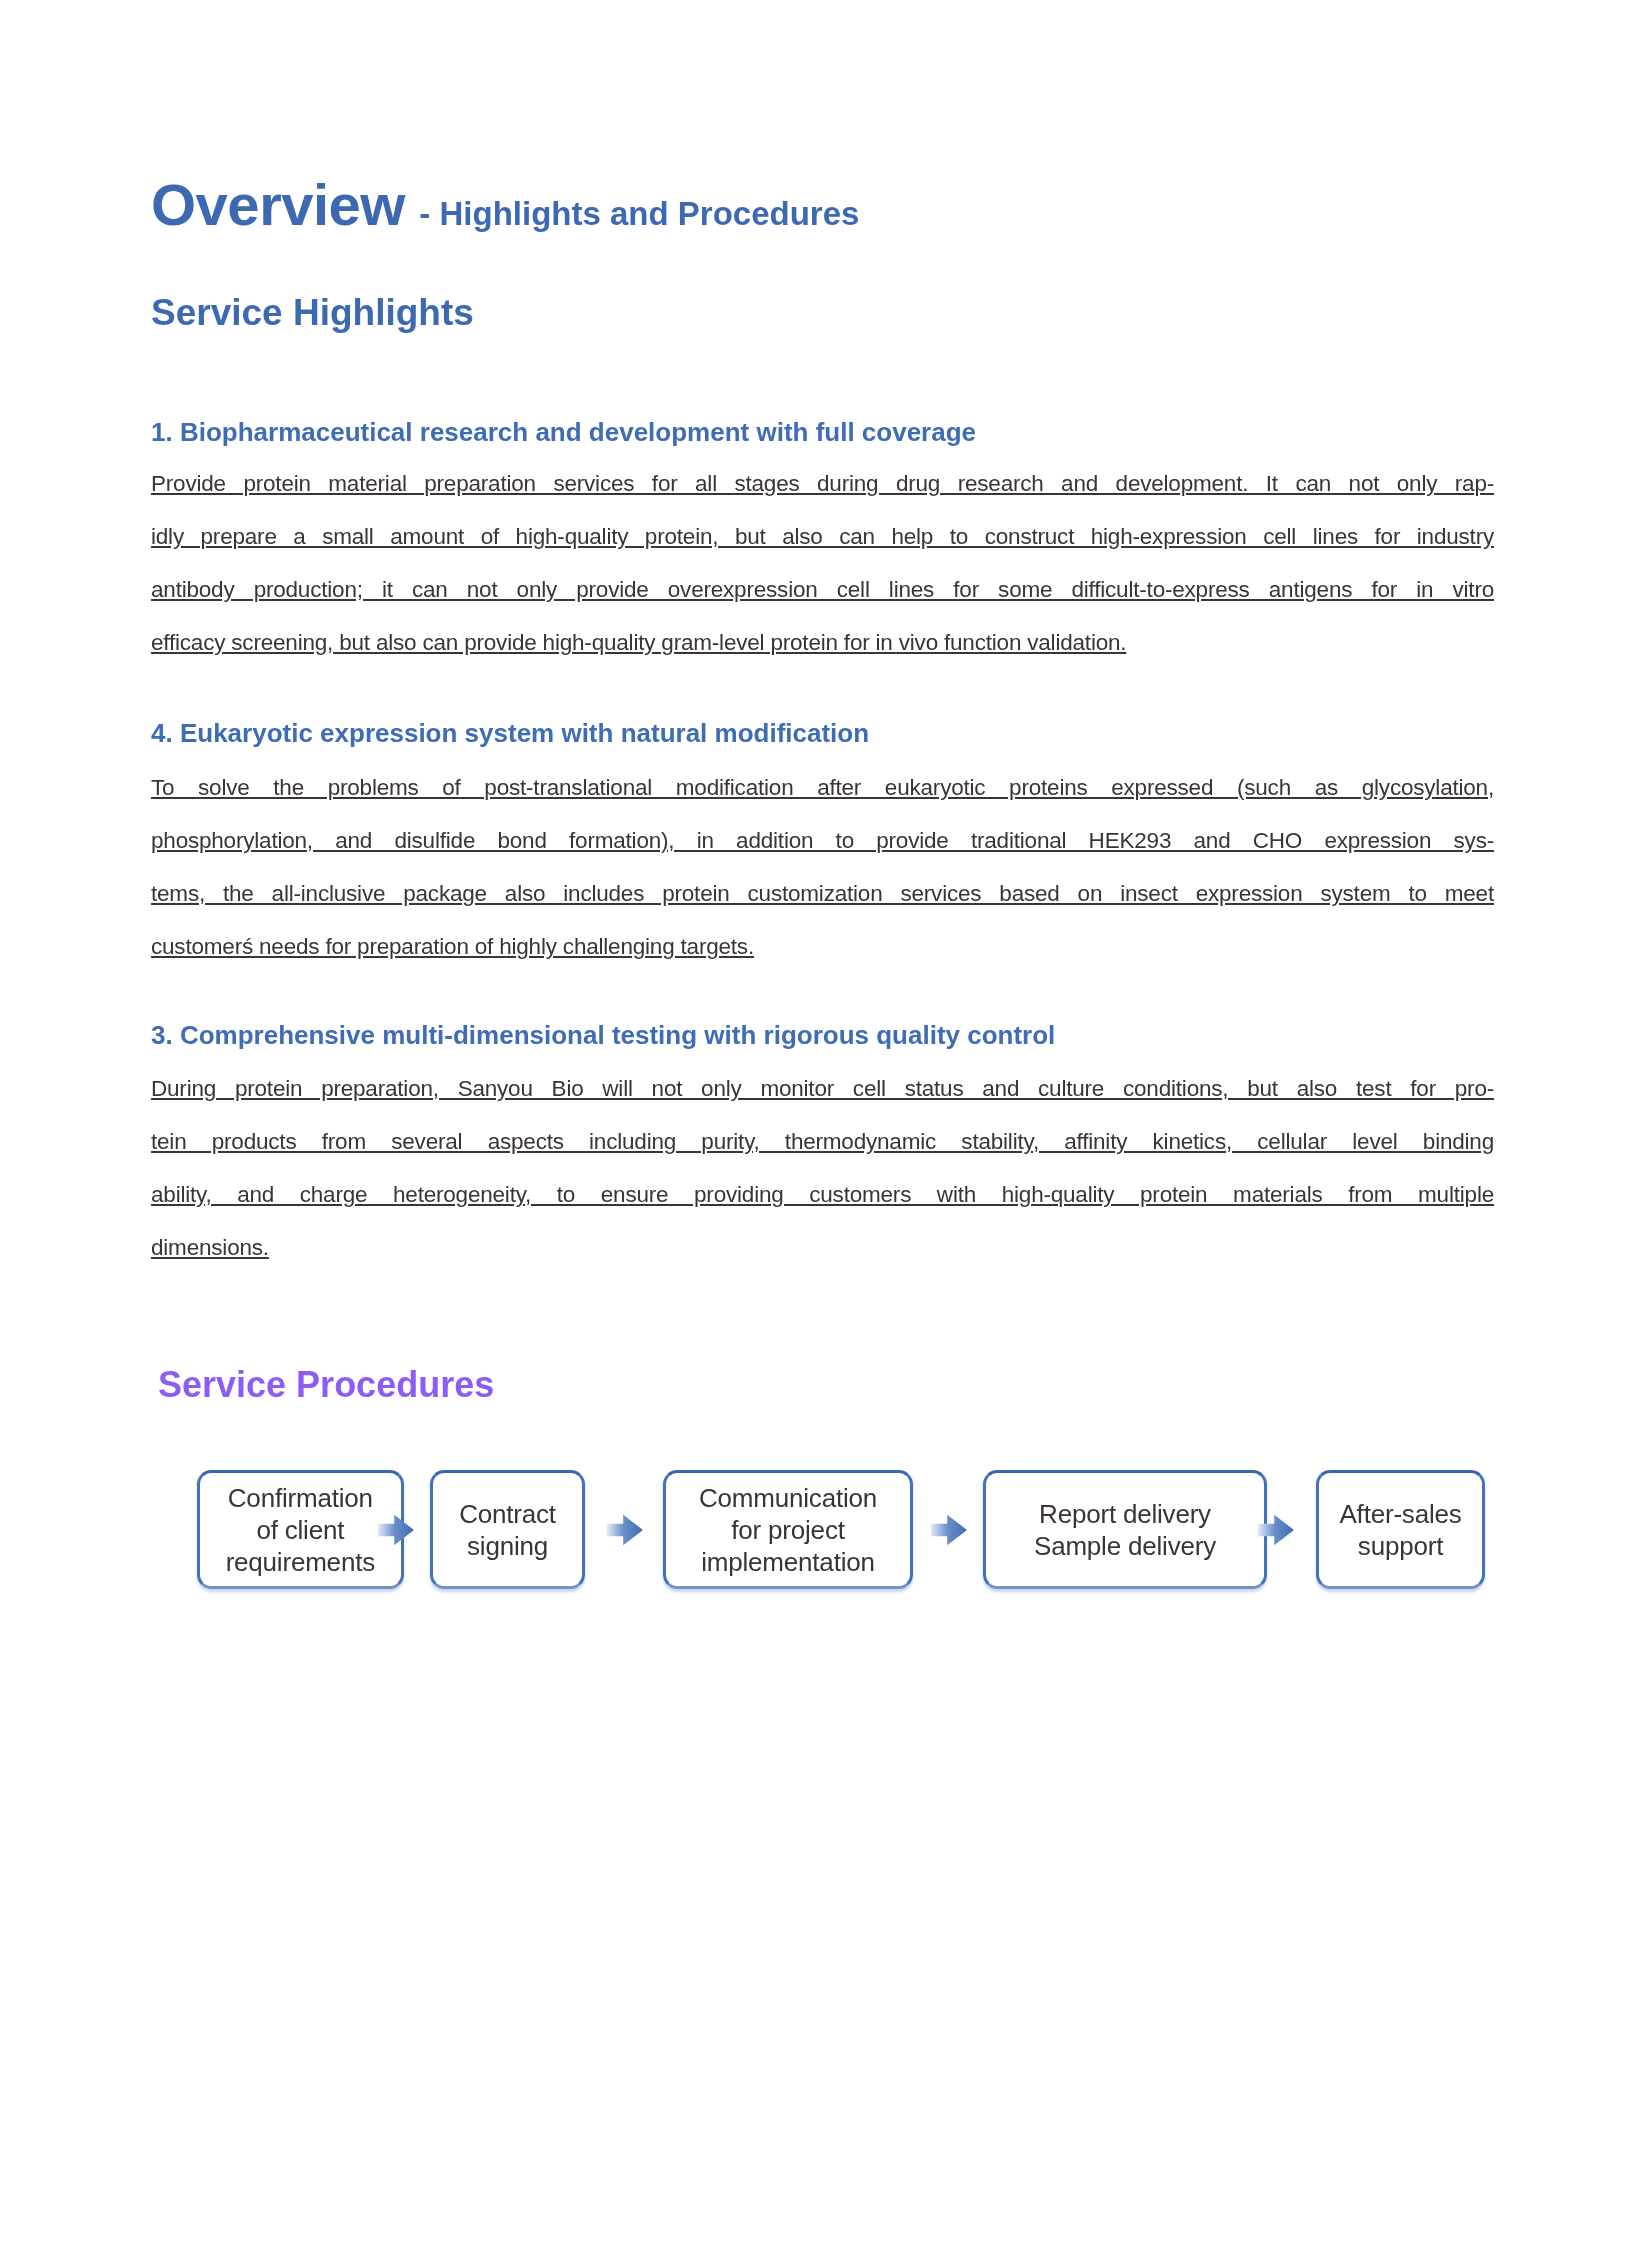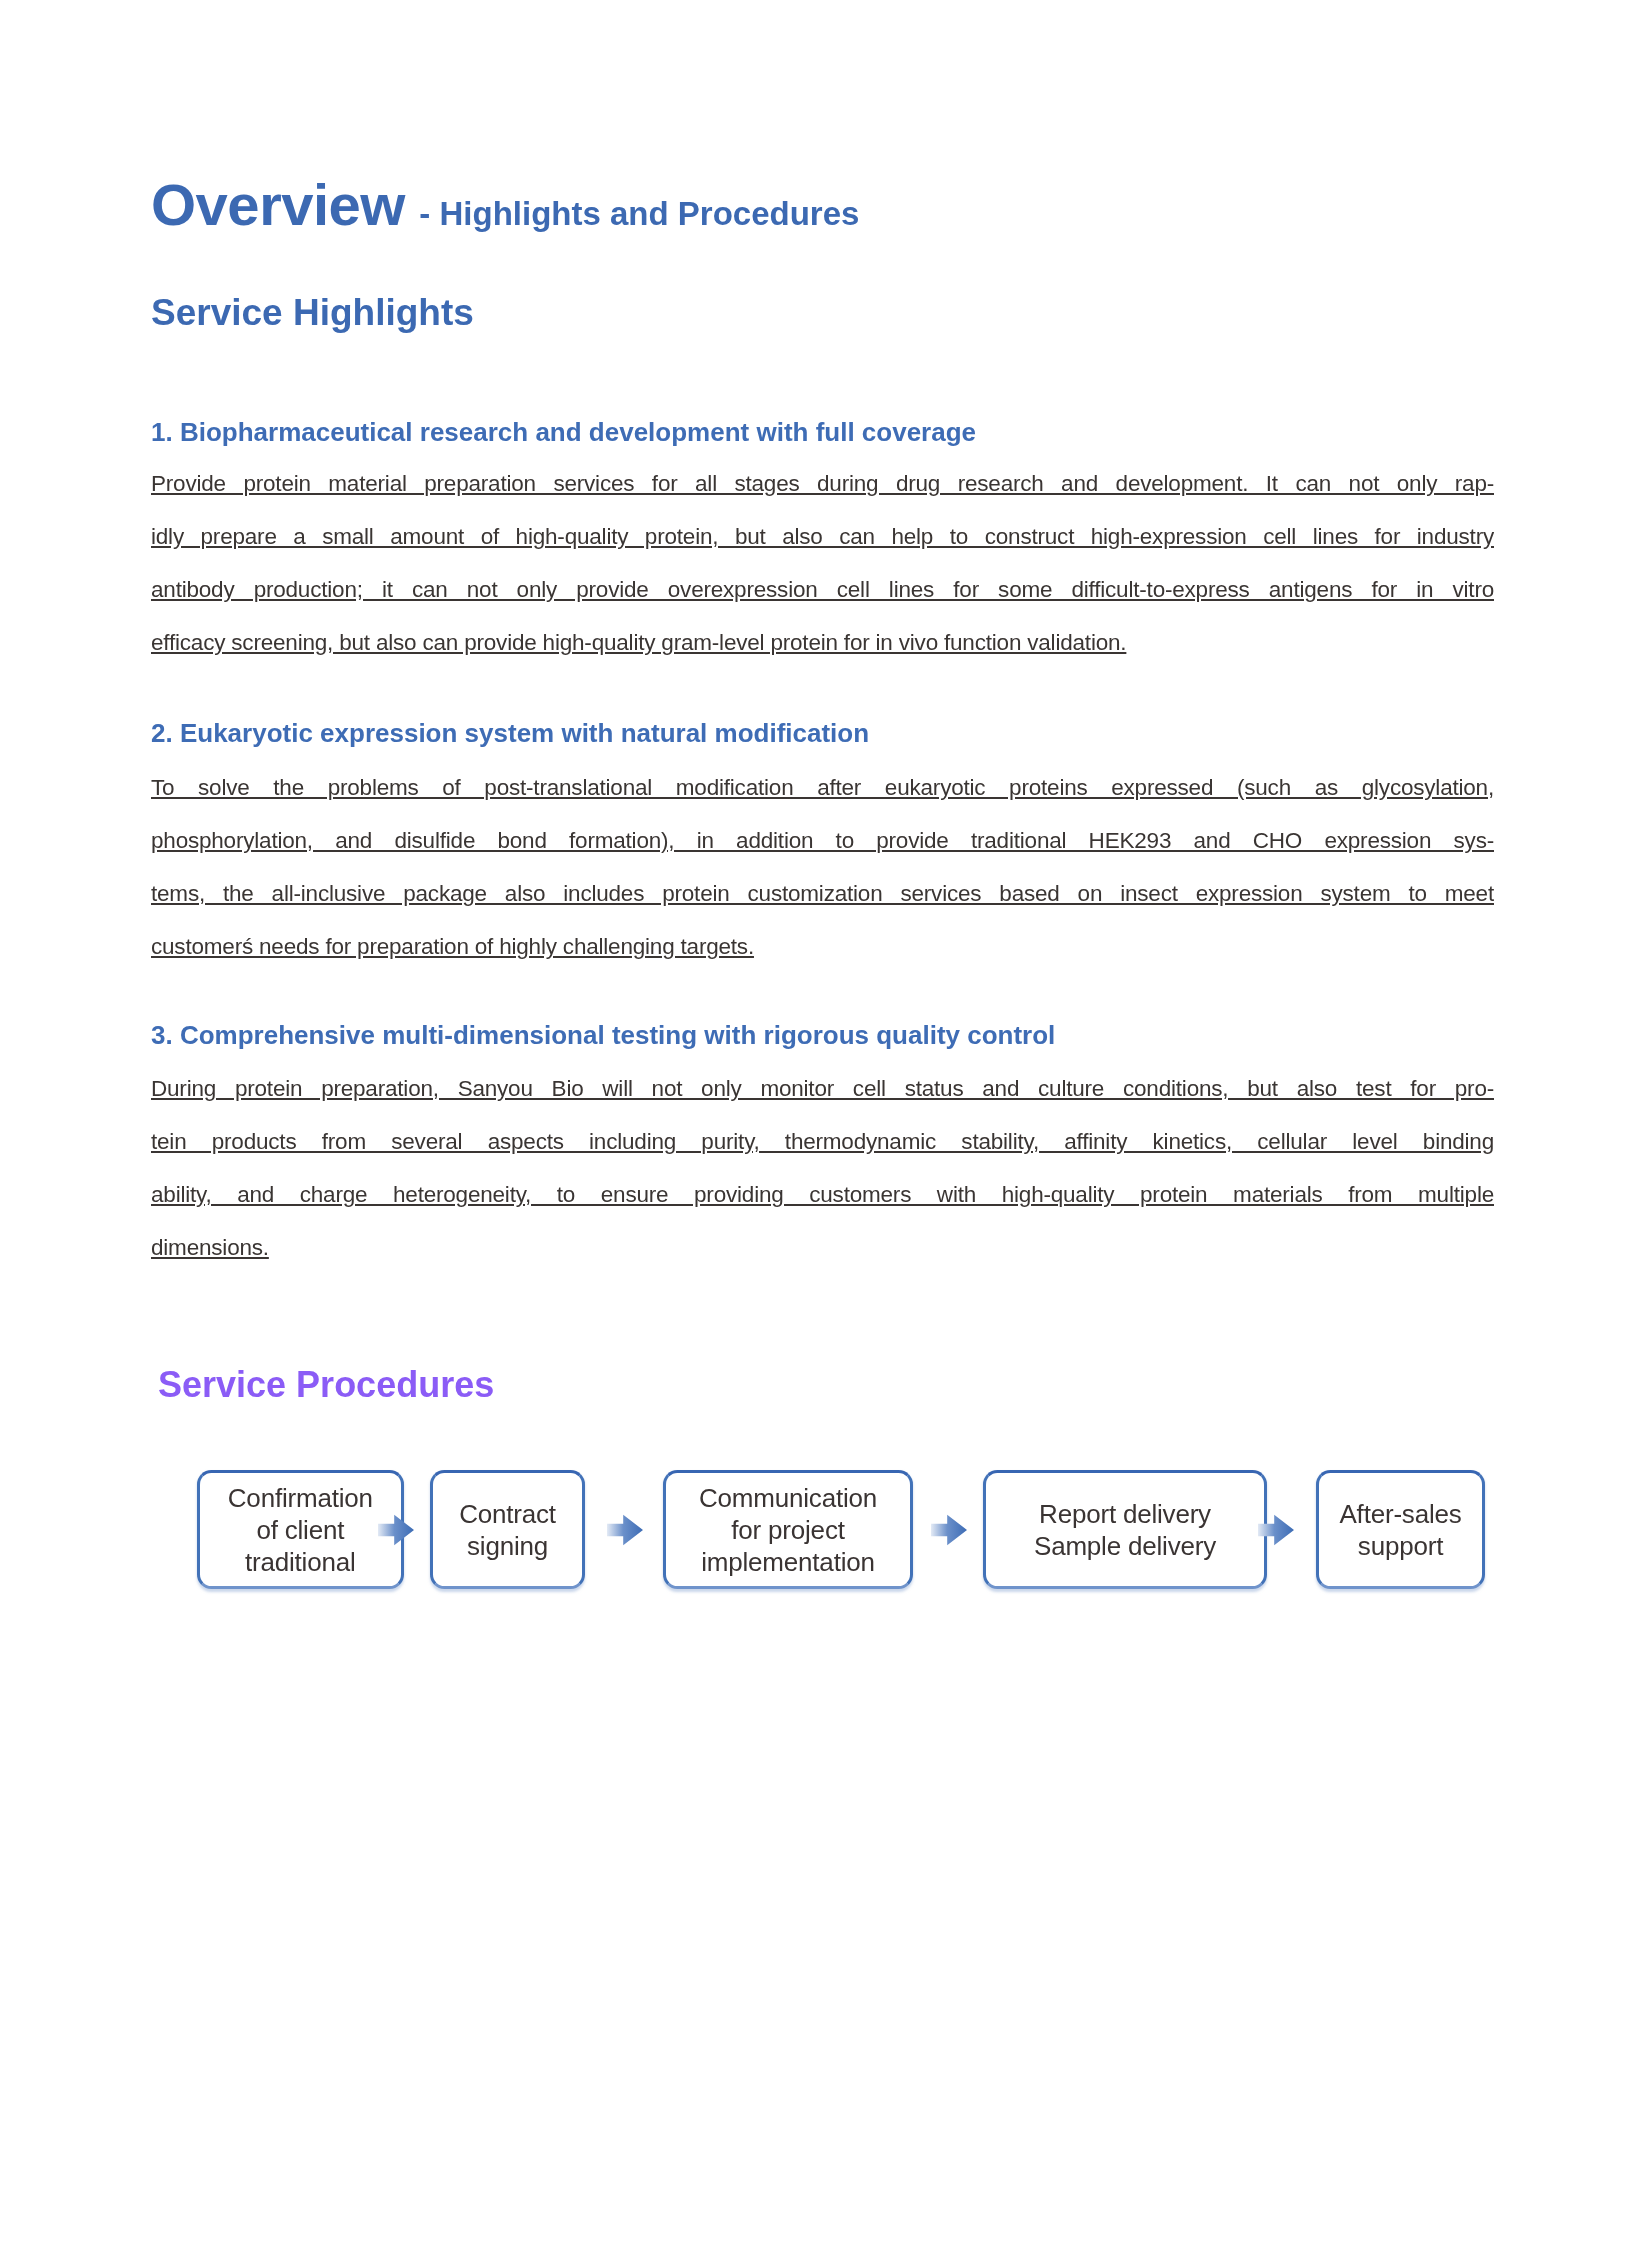--- a/index.html
+++ b/index.html
@@ -97,21 +97,21 @@
   <div class="doc-subtitle">Service Highlights</div>
 
   <div class="section-heading sh1">1. Biopharmaceutical research and development with full coverage</div>
   <div class="para p1">
     <div class="pline">Provide protein material preparation services for all stages during drug research and development. It can not only rap-</div>
     <div class="pline">idly prepare a small amount of high-quality protein, but also can help to construct high-expression cell lines for industry</div>
     <div class="pline">antibody production; it can not only provide overexpression cell lines for some difficult-to-express antigens for in vitro</div>
     <div class="pline last">efficacy screening, but also can provide high-quality gram-level protein for in vivo function validation.</div>
   </div>
 
-  <div class="section-heading sh2">2. Eukaryotic expression system with natural modification</div>
+  <div class="section-heading sh2">4. Eukaryotic expression system with natural modification</div>
   <div class="para p2">
     <div class="pline">To solve the problems of post-translational modification after eukaryotic proteins expressed (such as glycosylation,</div>
     <div class="pline">phosphorylation, and disulfide bond formation), in addition to provide traditional HEK293 and CHO expression sys-</div>
     <div class="pline">tems, the all-inclusive package also includes protein customization services based on insect expression system to meet</div>
     <div class="pline last">customerś needs for preparation of highly challenging targets.</div>
   </div>
 
   <div class="section-heading sh3">3. Comprehensive multi-dimensional testing with rigorous quality control</div>
   <div class="para p3">
     <div class="pline">During protein preparation, Sanyou Bio will not only monitor cell status and culture conditions, but also test for pro-</div>
@@ -120,21 +120,21 @@
     <div class="pline last">dimensions.</div>
   </div>
 
   <div class="proc-heading">Service Procedures</div>
 
   <div class="flow">
 
     <div class="step s1">
       <div class="step-line">Confirmation</div>
       <div class="step-line">of client</div>
-      <div class="step-line">traditional</div>
+      <div class="step-line">requirements</div>
     </div>
 
     <svg class="flow-arrow a1" viewBox="0 0 40 44">
       <defs>
           <linearGradient id="ag1" x1="0" y1="0" x2="1" y2="0">
         <stop offset="0" stop-color="#e3eaf5"></stop>
             <stop offset="0.45" stop-color="#6b90ca"></stop>
             <stop offset="1" stop-color="#3d6cb5"></stop>
       </linearGradient>
         </defs>

